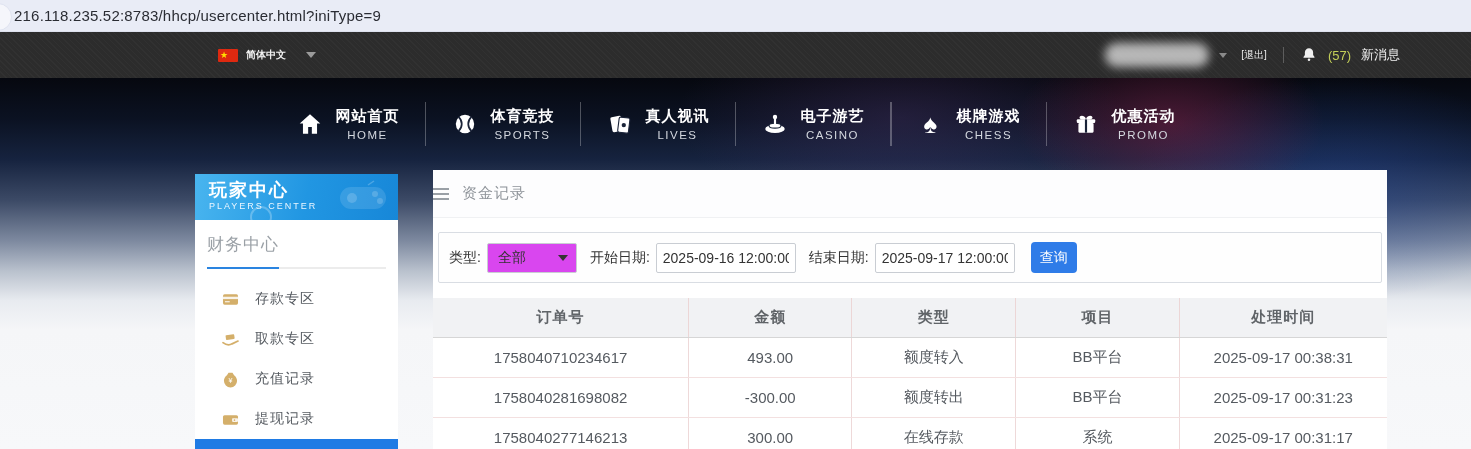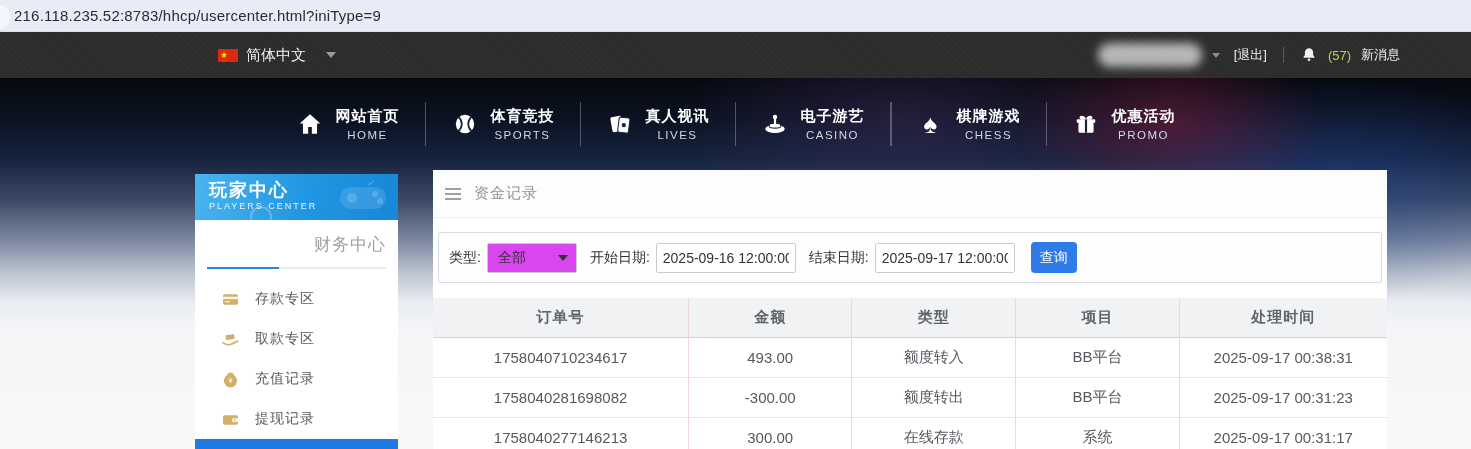--- a/index.html
+++ b/index.html
@@ -10,26 +10,26 @@
   .urlbar { position:absolute; top:0; left:0; width:100%; height:32px; background:#e9ecf6; border-bottom:1px solid #dde1ee; display:flex; align-items:center; padding-left:14px; }
   .urlbar-circle { position:absolute; left:-16px; top:3px; width:28px; height:28px; border-radius:50%; background:#f5f6fb; border:1px solid #dfe3f0; }
   .url-text { font-size:15px; color:#2a2c33; letter-spacing:.2px; }
 
   
   .topbar { position:absolute; top:32px; left:0; width:100%; height:46px; background:#2c2c2c;
     background-image:repeating-linear-gradient(45deg, rgba(255,255,255,.025) 0 1px, transparent 1px 4px); display:flex; align-items:center; }
   .lang-group { display:flex; align-items:center; gap:8px; margin-left:218px; cursor:pointer; }
   .flag { width:20px; height:13px; background:#de2910; position:relative; border-radius:1px; }
   .flag .star { position:absolute; left:2px; top:0px; color:#ffde00; font-size:9px; line-height:13px; }
-  .lang-label { color:#f2f2f2; font-size:15px; }
+  .lang-label { color:#f2f2f2; font-size:10px;font-weight:bold; }
   .caret-down { width:0; height:0; border-left:5px solid transparent; border-right:5px solid transparent; border-top:6px solid #9a9a9a; margin-left:12px; }
   .top-right { margin-left:auto; margin-right:71px; display:flex; align-items:center; gap:10px; }
   .user-blob { width:104px; height:24px; border-radius:13px; background:#cfcfcf; filter:blur(5px); opacity:.85; }
   .blob-caret { width:0; height:0; border-left:4px solid transparent; border-right:4px solid transparent; border-top:5px solid #8a8a8a; }
-  .logout { color:#ededed; font-size:13px; cursor:pointer; margin-left:4px; }
+  .logout { color:#ededed; font-size:10px; cursor:pointer; margin-left:4px; }
   .top-divider { width:1px; height:16px; background:#5d5d5d; margin:0 6px; }
   .bell { cursor:pointer; display:flex; align-items:center; }
   .msg-count { font-size:13px; cursor:pointer; }
   .msg-label { color:#f2f2f2; font-size:13px; cursor:pointer; }
 
   
   .stage { position:absolute; top:78px; left:0; width:100%; height:371px;
     background:
       radial-gradient(220px 120px at 1170px 45px, rgba(150,35,75,.45), transparent 70%),
       radial-gradient(300px 160px at 1340px 110px, rgba(35,70,150,.45), transparent 70%),
@@ -48,33 +48,33 @@
   .nav-divider { width:1px; height:44px; background:rgba(255,255,255,.28); }
 
   
   .sidebar { position:absolute; left:195px; top:96px; width:203px; bottom:0; background:#ffffff; }
   .side-banner { height:46px; background:linear-gradient(100deg,#49b5ef 0%,#2196e2 55%,#1787d8 100%); position:relative; padding:6px 0 0 14px; overflow:hidden; cursor:pointer; }
   .side-banner-title { color:#fff; font-size:18px; font-weight:bold; letter-spacing:2px; line-height:20px; }
   .side-banner-sub { color:#eaf6ff; font-size:9px; letter-spacing:2px; margin-top:1px; }
   .gamepad { position:absolute; right:6px; top:5px; opacity:.55; }
   .banner-bubble { position:absolute; left:55px; bottom:-8px; width:22px; height:22px; border-radius:50%; border:2px solid rgba(255,255,255,.25); }
   .side-section { padding:13px 12px 0 12px; }
-  .side-section-title { color:#9aa0a6; font-size:17px; letter-spacing:1px;text-align:right; }
+  .side-section-title { color:#9aa0a6; font-size:17px; letter-spacing:1px; }
   .side-underline { margin-top:11px; height:2px; background:#ececec; position:relative; }
   .side-underline::before { content:""; position:absolute; left:0; top:0; height:2px; width:40%; background:#2a84e0; }
   .side-menu { margin-top:10px; }
   .side-item { height:40px; display:flex; align-items:center; padding-left:26px; gap:15px; cursor:pointer; }
   .side-item .lbl { color:#565b61; font-size:14px; letter-spacing:1px; }
   .side-icon { width:19px; height:19px; display:flex; align-items:center; justify-content:center; }
   .side-item.active { background:#1f7be4; position:relative; }
   .side-item.active::after { content:""; position:absolute; right:16px; top:17px; width:0; height:0; border-top:4px solid transparent; border-bottom:4px solid transparent; border-left:5px solid #fff; }
 
   
   .main { position:absolute; left:433px; top:92px; width:954px; bottom:0; background:#ffffff; }
-  .crumb { height:48px; display:flex; align-items:center; gap:13px; padding-left:12px; background:#fdfdfe; border-bottom:1px solid #f0f1f3; }
+  .crumb { height:48px; display:flex; align-items:center; gap:13px; padding-left:0; background:#fdfdfe; border-bottom:1px solid #f0f1f3; }
   .hamburger { width:16px; display:flex; flex-direction:column; gap:3px; }
   .hamburger span { display:block; height:2px; background:#9aa0a6; }
   .crumb-title { color:#8e9399; font-size:15px; letter-spacing:1px; }
 
   .filterbox { margin:14px 5px 0 5px; height:51px; border:1px solid #d9dde3; border-radius:2px; background:#fefefe; display:flex; align-items:center; padding-left:10px; }
   .f-label { color:#333; font-size:14px; }
   .type-select { width:90px; height:30px; border:1px solid #c9cdd3; border-radius:2px; background:#d946ef; margin-left:6px; display:flex; align-items:center; justify-content:space-between; padding:0 8px 0 10px; cursor:pointer; }
   .type-select .val { font-size:14px; color:#333; }
   .sel-caret { width:0; height:0; border-left:5px solid transparent; border-right:5px solid transparent; border-top:6px solid #333; }
   .date-input { width:140px; height:30px; border:1px solid #c9cdd3; border-radius:2px; font-size:14px; color:#333; padding:0 6px; margin-left:6px; font-family:"Liberation Sans",sans-serif; }

